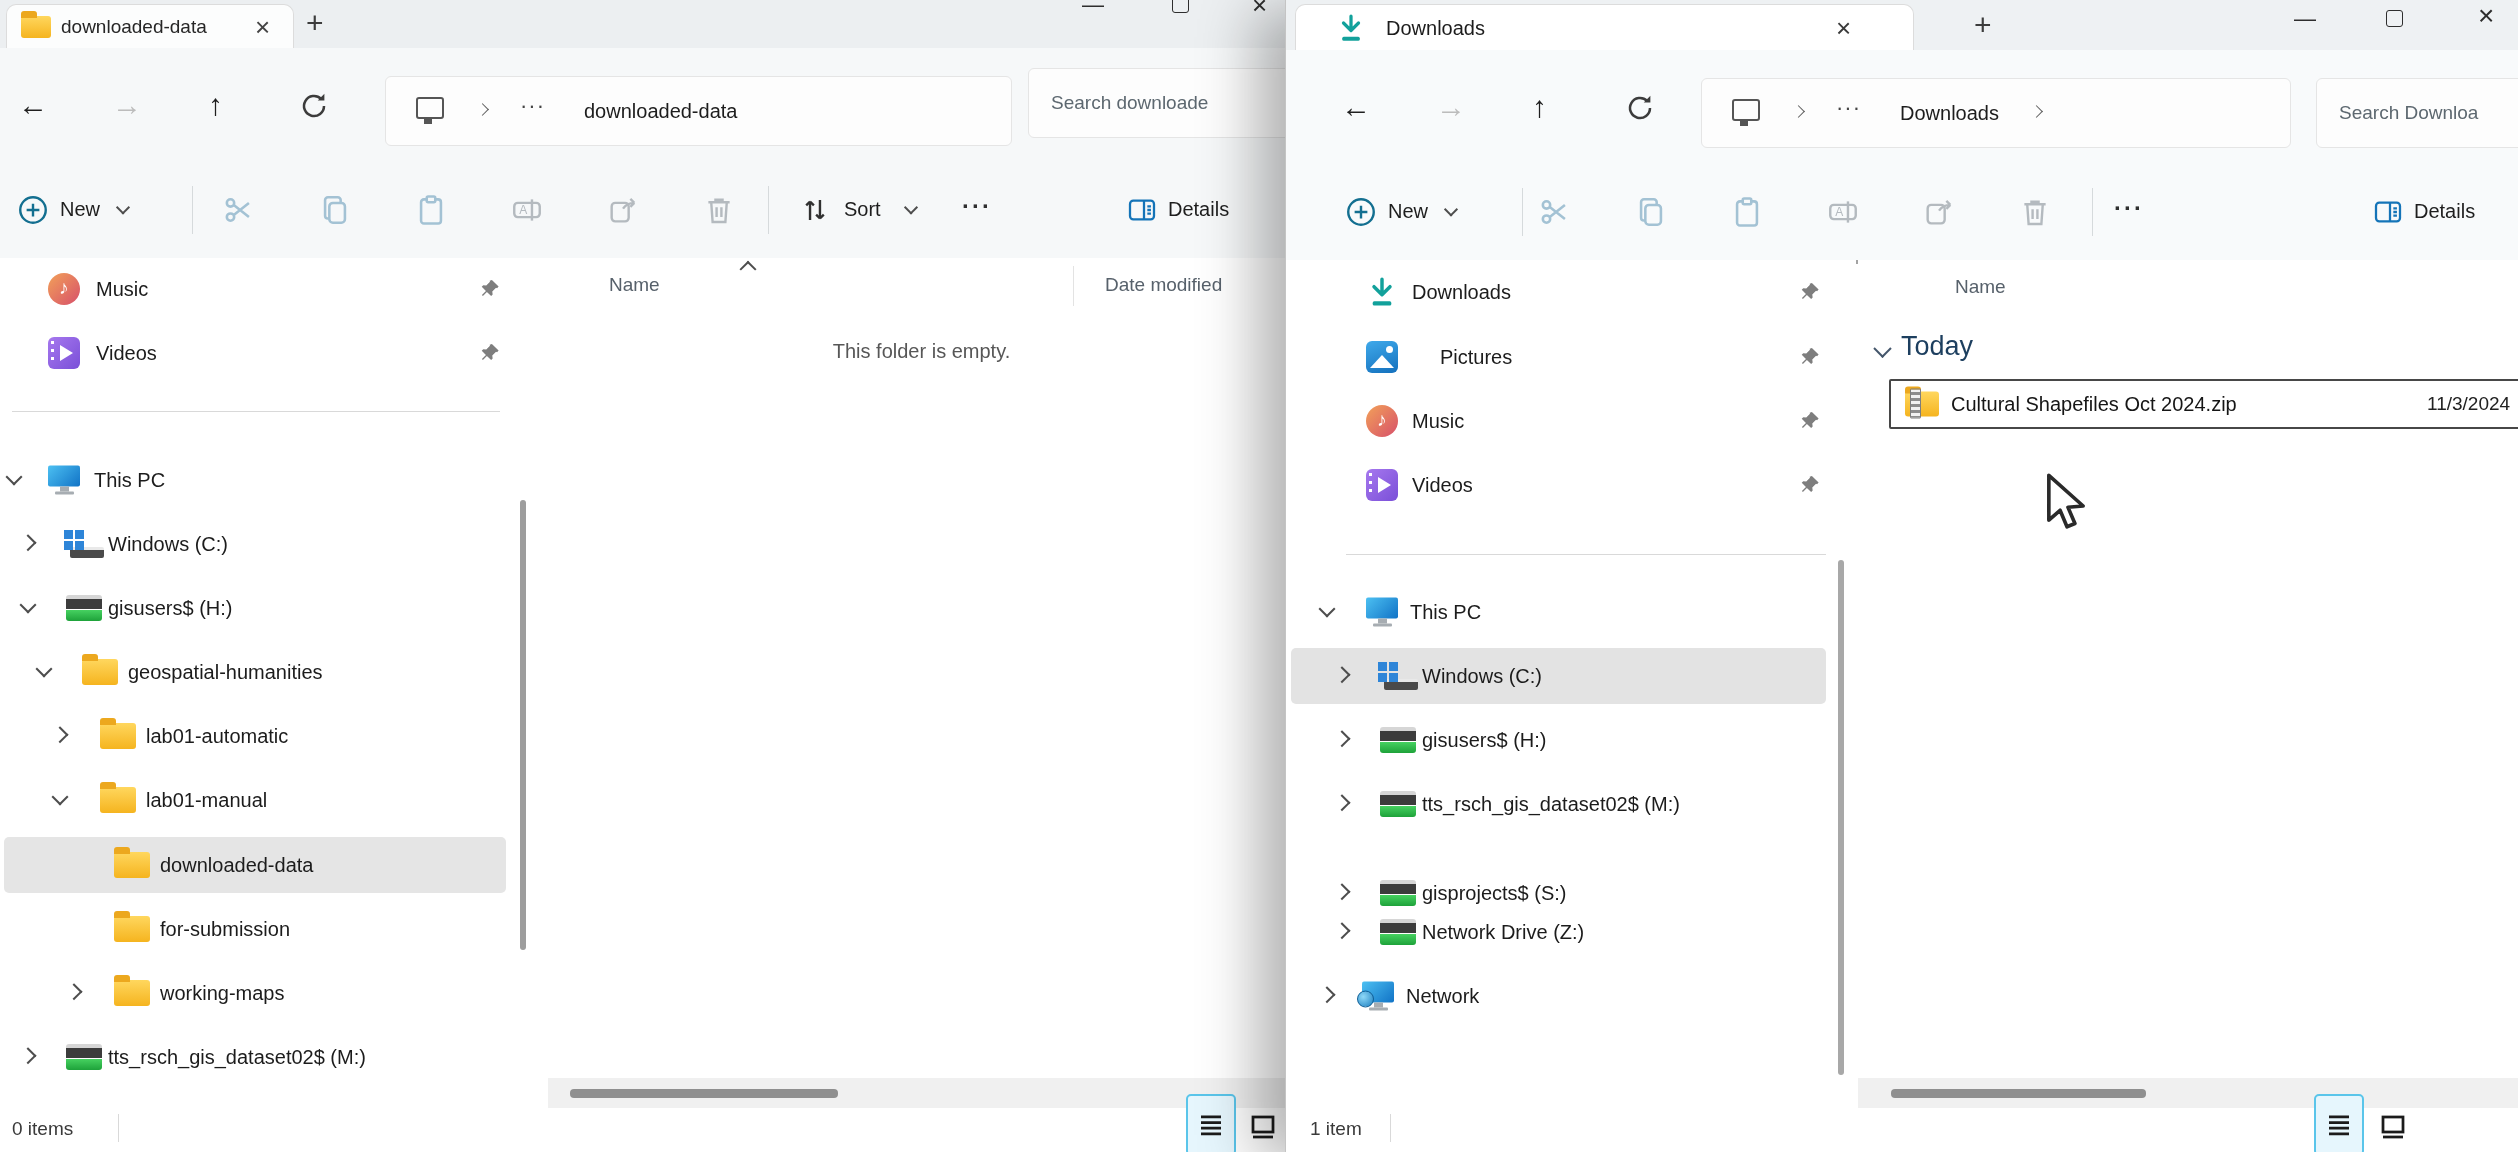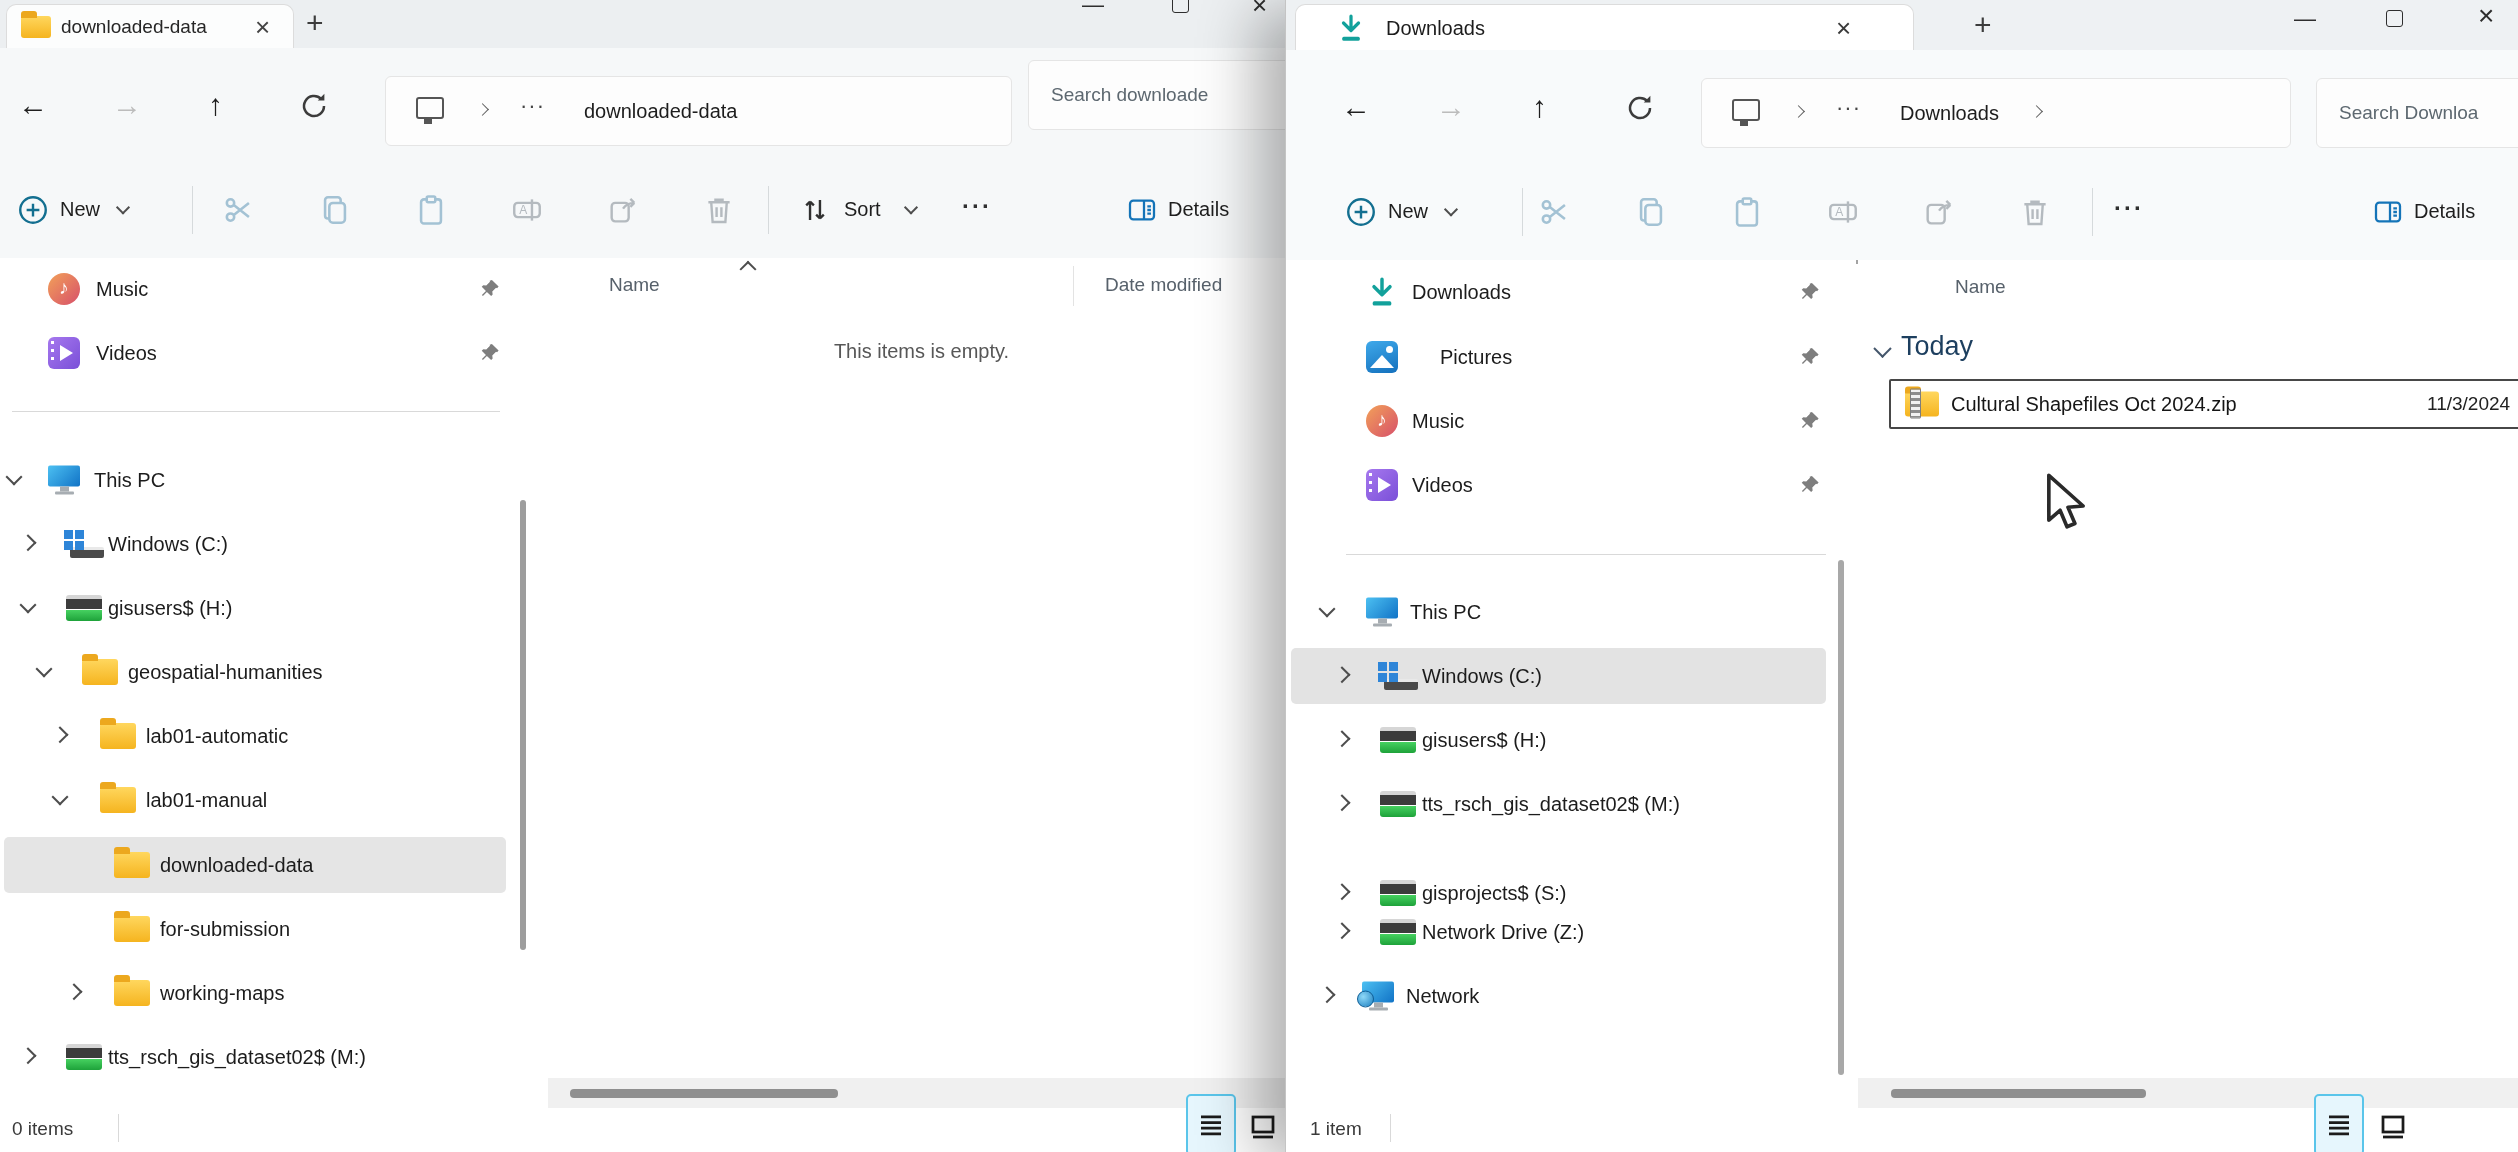--- a/index.html
+++ b/index.html
@@ -92,21 +92,21 @@
     <svg style="position:absolute;left:298px;top:42px;" width="32" height="32" viewBox="0 0 24 24">
       <path d="M19.5 12a7.5 7.5 0 1 1-2.2-5.3" fill="none" stroke="#3c3c3c" stroke-width="1.9"></path>
       <path d="M19.8 2.8v5h-5z" fill="#3c3c3c"></path>
     </svg>
     <div class="field" style="left:385px;top:28px;width:625px;">
       <span class="bc-mon" style="position:absolute;left:30px;top:20px;"></span>
       <span class="bchev" style="position:absolute;left:92px;top:28px;"></span>
       <span style="position:absolute;left:134px;top:16px;font-size:22px;color:#444;letter-spacing:1px;">···</span>
       <span style="position:absolute;left:198px;top:50%;transform:translateY(-50%);font-size:20px;color:#1d1d1d;white-space:nowrap;">downloaded-data</span>
     </div>
-    <div class="field" style="left:1028px;top:12px;width:262px;">
+    <div class="field" style="left:1028px;top:20px;width:262px;">
       <span style="position:absolute;left:22px;top:50%;transform:translateY(-50%);font-size:19px;color:#5d6870;white-space:nowrap;">Search downloade</span>
     </div>
   </div>
 
   <div class="toolbar" style="top:162px;">
     <svg style="position:absolute;left:16px;top:31px;" width="34" height="34" viewBox="0 0 24 24">
       <circle cx="12" cy="12" r="9" fill="none" stroke="#136f90" stroke-width="1.7"></circle>
       <path d="M12 7.5v9M7.5 12h9" stroke="#136f90" stroke-width="1.7"></path>
     </svg>
     <span class="tb-label" style="position:absolute;left:60px;top:36px;">New</span>
@@ -230,21 +230,21 @@
       <span class="lbl" style="left:108px;">tts_rsch_gis_dataset02$ (M:)</span>
     </div>
     <div class="scrollthumb-v" style="left:520px;top:242px;height:450px;"></div>
   </div>
 
   <div style="position:absolute;left:548px;top:258px;width:747px;bottom:0;background:#fff;">
     <span class="chev up" style="left:194px;top:10px;"></span>
     <span class="colhdr" style="position:absolute;left:61px;top:16px;">Name</span>
     <div style="position:absolute;left:525px;top:8px;width:1px;height:40px;background:#e3e3e3;"></div>
     <span class="colhdr" style="position:absolute;left:557px;top:16px;">Date modified</span>
-    <div style="position:absolute;left:0;width:100%;top:82px;text-align:center;font-size:20px;color:#575757;">This items is empty.</div>
+    <div style="position:absolute;left:0;width:100%;top:82px;text-align:center;font-size:20px;color:#575757;">This folder is empty.</div>
     <div class="hscroll-track" style="left:0;right:0;top:820px;">
       <div class="hscroll-thumb" style="left:22px;width:268px;"></div>
     </div>
   </div>
 
   <div style="position:absolute;left:0;right:0;top:1108px;height:44px;background:#fff;">
     <span class="status-text" style="position:absolute;left:12px;top:10px;">0 items</span>
     <div class="status-div" style="left:118px;top:6px;"></div>
     <div class="viewbox active" style="left:1186px;top:-14px;">
       <svg width="30" height="30" viewBox="0 0 24 24">

